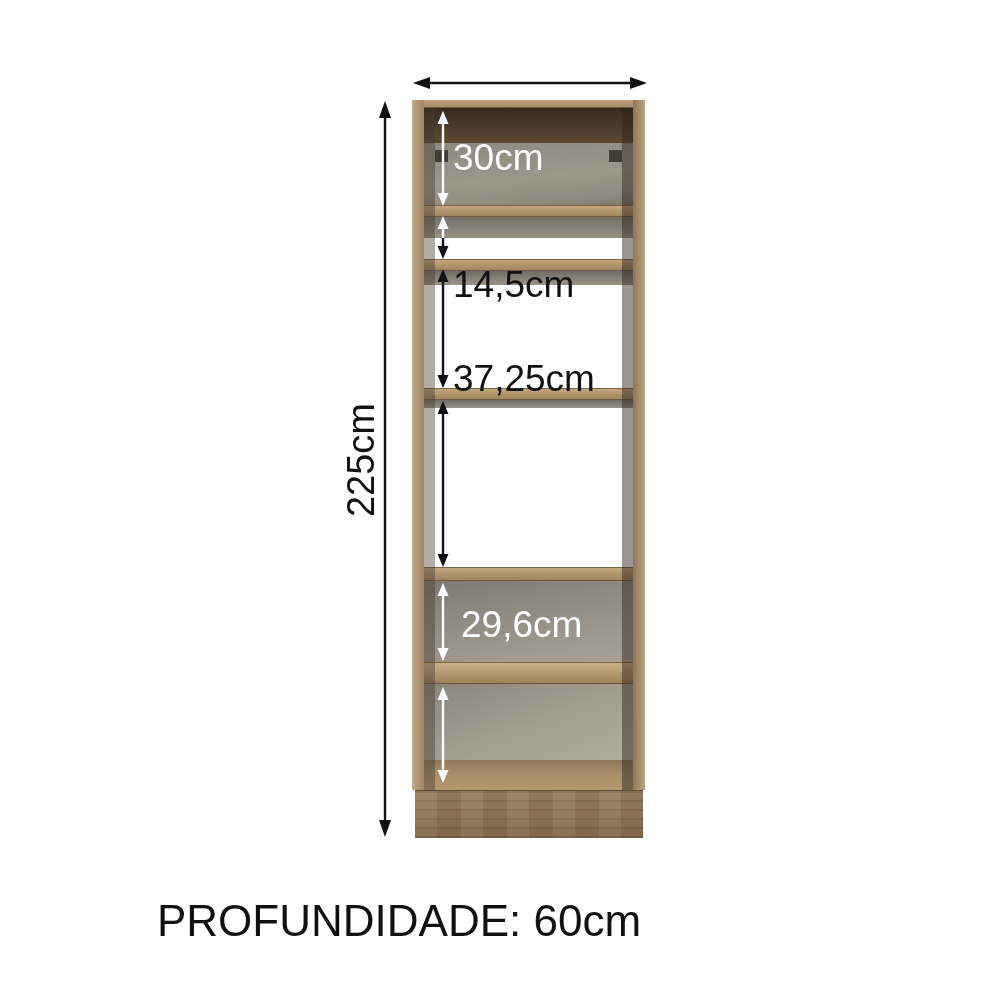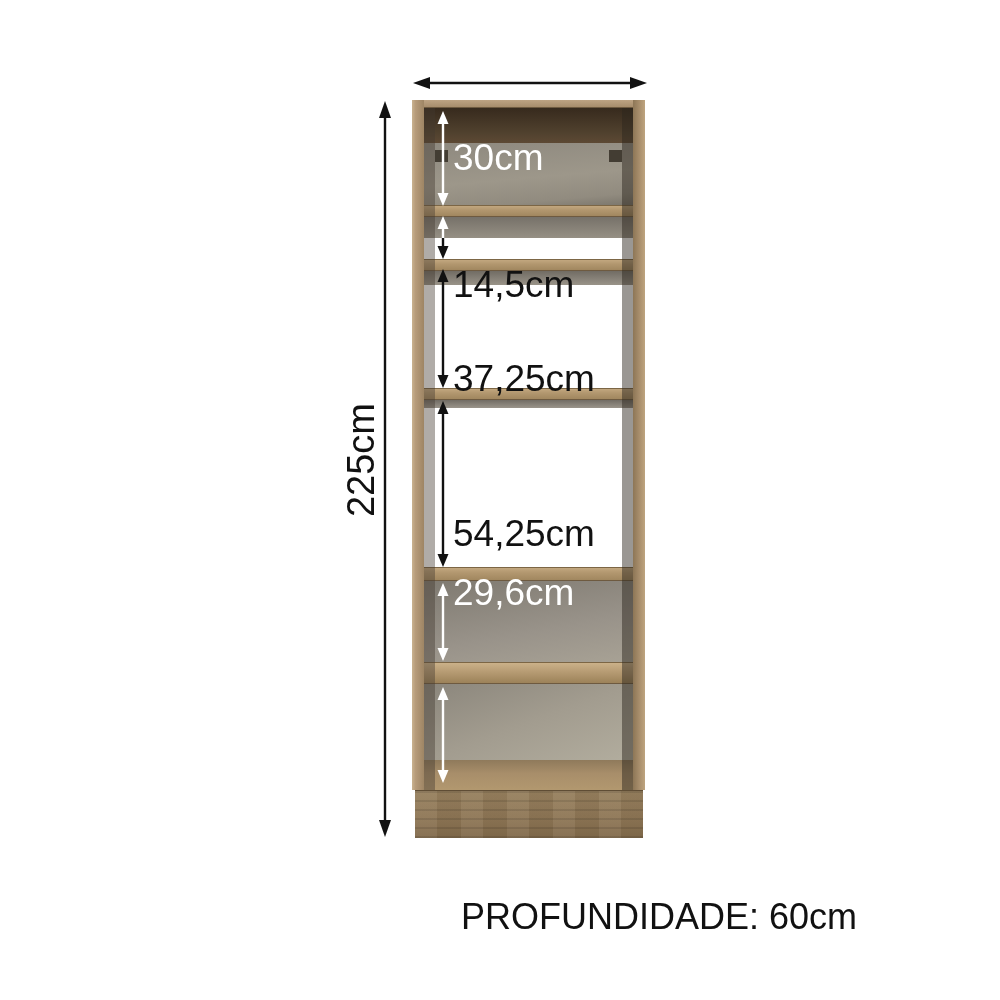--- a/index.html
+++ b/index.html
@@ -16,21 +16,21 @@
   html,body{background:#fff;}
   body{font-family:"Liberation Sans", sans-serif;}
   .stage{position:relative;width:1000px;height:1000px;background:var(--page-bg);overflow:hidden;}
 
   .abs{position:absolute;}
 
   
   .dim-label{color:var(--annotation-black);font-size:38px;line-height:1;white-space:nowrap;}
   .width-label{left:412px;top:37px;width:236px;text-align:center;}
   .height-label{left:286px;top:440px;width:150px;height:40px;line-height:40px;text-align:center;transform:rotate(-90deg);}
-  .depth-caption{left:157px;top:897px;width:700px;text-align:right;font-size:36px;line-height:1.1;color:var(--annotation-black);white-space:nowrap;}
+  .depth-caption{left:157px;top:897px;width:700px;text-align:left;font-size:44px;line-height:1.1;color:var(--annotation-black);white-space:nowrap;}
 
   svg.arrow{display:block;overflow:visible;}
   svg.arrow .ln{stroke:currentColor;stroke-width:2.4;}
   svg.arrow .hd{fill:currentColor;stroke:none;}
   .arrow-black{color:var(--annotation-black);}
   .arrow-white{color:var(--annotation-white);}
 
   
   .cabinet{left:412px;top:100px;width:233px;height:690px;}
   .panel-top{left:0;top:0;width:233px;height:8px;background:linear-gradient(180deg,#bda383 0%,#a78d6c 100%);border-bottom:1px solid #6e5a40;}
@@ -71,21 +71,21 @@
     border-top:1px solid #5f4d35;}
 
   
   .comp-label{font-size:37px;line-height:1;left:453px;white-space:nowrap;}
   .comp-label.dark{color:var(--annotation-black);margin-top:44px;}
   .comp-label.light{color:var(--annotation-white);}
   .cl1{top:139px;}
   .cl2{top:222px;}
   .cl3{top:316px;}
   .cl4{top:471px;}
-  .cl5{top:574px;}
+  .cl5{top:606px;margin-left:8px;}
   .cl6{top:711px;}
 
   .comp-arrow{left:435px;}
 </style>
 </head>
 <body>
 
 <div class="stage">
 
   <svg class="abs arrow arrow-black" style="left:412px;top:75px;" width="236" height="16" viewBox="0 0 236 16">
@@ -165,18 +165,17 @@
 
   <svg class="abs arrow arrow-white comp-arrow" style="top:686px;" width="16" height="98" viewBox="0 0 16 98">
     <line class="ln" x1="8" y1="12" x2="8" y2="86"></line>
     <polygon class="hd" points="8,1 2.5,14 13.5,14"></polygon>
     <polygon class="hd" points="8,97 2.5,84 13.5,84"></polygon>
   </svg>
 
   <div class="abs comp-label light cl1">30cm</div>
   <div class="abs comp-label dark cl2">14,5cm</div>
   <div class="abs comp-label dark cl3">37,25cm</div>
-  <div class="abs comp-label dark cl4">54,25cm</div>
   <div class="abs comp-label light cl5">29,6cm</div>
 
   <div class="abs depth-caption">PROFUNDIDADE: 60cm</div>
 
 </div>
 
 </body></html>

